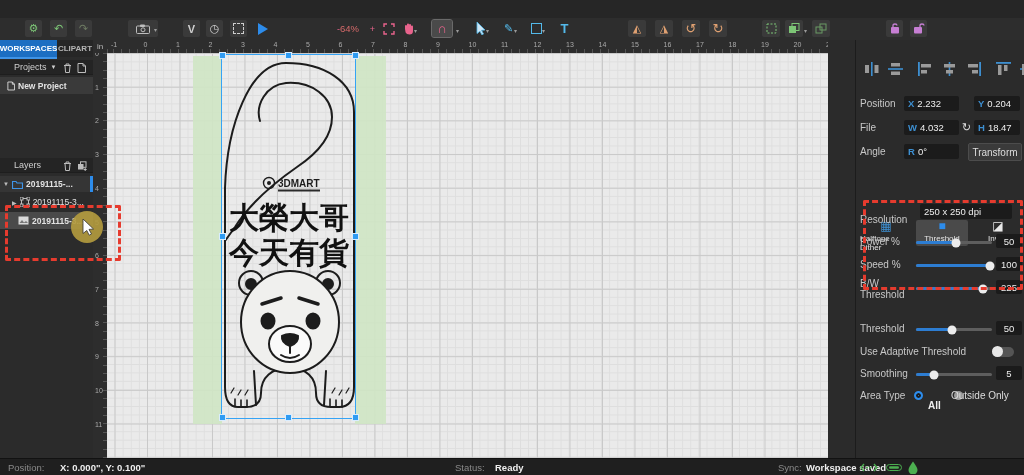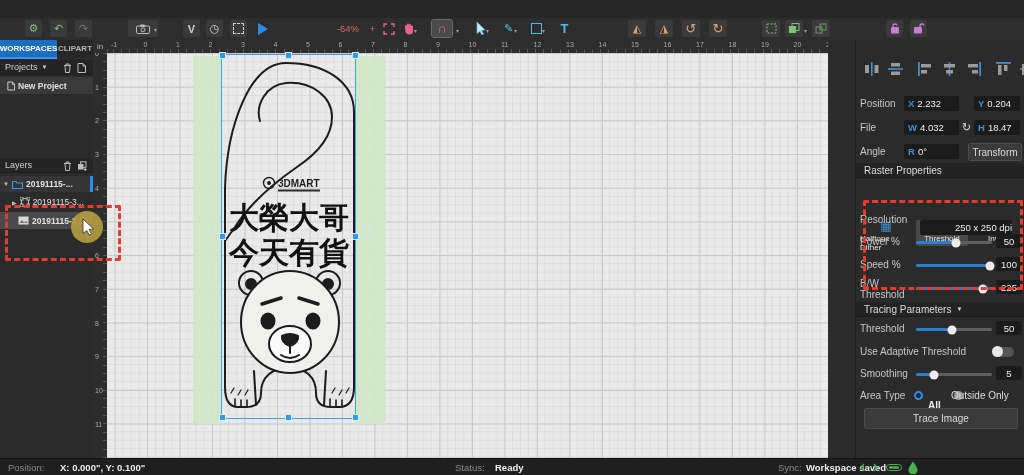--- a/index.html
+++ b/index.html
@@ -14,21 +14,21 @@
   .tbtn{position:absolute;top:2px;height:17px;min-width:17px;background:#3a3a3a;border-radius:2px;
         display:flex;align-items:center;justify-content:center;font-size:11px;color:#cfcfcf;}
   .tbtn.noback{background:transparent;}
   .tbtn.active{background:#4a4a4a;outline:1px solid #6a6a6a;}
   .caret{position:absolute;top:7px;font-size:6px;color:#9a9a9a;}
   .grn{color:#7dc576;} .pnk{color:#e8638c;} .blu{color:#53b9ea;} .org{color:#dfa071;}
   
   #sidebar{left:0;top:40px;width:93px;height:418px;background:#2b2b2b;border-right:1px solid #1c1c1c;}
   .tab{position:absolute;top:0;height:17px;font-size:8px;font-weight:bold;display:flex;align-items:center;justify-content:center;}
   .panelhead{position:absolute;left:0;width:93px;height:15px;background:#242424;font-size:9px;color:#cfcfcf;
-             display:flex;align-items:center;padding-left:5px;box-sizing:border-box;border-bottom:1px solid #1e1e1e;}
+             display:flex;align-items:center;padding-left:14px;box-sizing:border-box;border-bottom:1px solid #1e1e1e;}
   .row{position:absolute;left:0;width:93px;height:16px;font-size:8.5px;color:#e2e2e2;display:flex;align-items:center;gap:3px;box-sizing:border-box;}
   .hicon{position:absolute;top:2px;}
   
   #corner{left:93px;top:40px;width:14px;height:13px;background:#2d2d2d;font-size:8px;color:#bbb;
           display:flex;align-items:center;justify-content:center;border-bottom:1px solid #1c1c1c;}
   #hruler{left:107px;top:40px;width:721px;height:13px;background:#2d2d2d;border-bottom:1px solid #1c1c1c;overflow:hidden;
      background-image:repeating-linear-gradient(90deg,#555 0,#555 1px,transparent 1px,transparent 8.12px);
      background-position:6px 9px;background-repeat:repeat-x;background-size:721px 4px;}
   #vruler{left:93px;top:53px;width:14px;height:405px;background:#2d2d2d;border-right:1px solid #1c1c1c;overflow:hidden;
      background-image:repeating-linear-gradient(180deg,#555 0,#555 1px,transparent 1px,transparent 8.42px);
@@ -358,39 +358,36 @@
         <span>18.47</span>
     </div>
 
     <span class="plabel" style="top:106px">Angle</span>
     <div class="pinput" style="left:48px;top:104px;width:55px">
       <span class="pletter">R</span>
         <span>0°</span>
     </div>
     <div class="btn" style="left:112px;top:103px;width:52px;height:16px">Transform</div>
 
-    <div class="phead" style="top:123px">
-        <span>Raster Properties</span>
-      </div>
 
     <div class="mode" style="left:4px">
       <span class="mico" style="color:#3d8fd1">▦</span>
       <span>Halftone Dither</span>
     </div>
     <div class="mode" style="left:60px;background:#4a4a4a;border-radius:2px">
       <span class="mico" style="color:#2d8ceb">■</span>
       <span>Threshold</span>
     </div>
     <div class="mode" style="left:116px">
       <span class="mico" style="color:#e8e8e8">◪</span>
       <span>Invert</span>
     </div>
 
     <span class="plabel" style="top:174px">Resolution</span>
-    <div class="pinput" style="left:64px;top:180px;width:92px;justify-content:flex-end">
+    <div class="pinput" style="left:64px;top:164px;width:92px;justify-content:flex-start">
       <span>250 x 250 dpi</span>
     </div>
 
     <span class="plabel" style="top:196px">Power %</span>
     <div class="track" style="left: 60px; top: 201px; width: 76px; --p: 52%;">
         <div class="fill"></div>
         <div class="knob"></div>
       </div>
     <div class="valbox" style="left:140px;top:194px">50</div>
 
@@ -401,24 +398,20 @@
       </div>
     <div class="valbox" style="left:140px;top:217px">100</div>
 
     <span class="plabel" style="top:238px;width:46px;line-height:1.1">B/W Threshold</span>
     <div class="track" style="left: 60px; top: 247px; width: 76px; --p: 88%;">
         <div class="fill"></div>
         <div class="knob"></div>
       </div>
     <div class="valbox" style="left:140px;top:240px">225</div>
 
-    <div class="phead" style="top:262px">
-      <span>Tracing Parameters</span>
-      <span style="font-size:6px;margin-left:5px">▼</span>
-    </div>
 
     <span class="plabel" style="top:283px">Threshold</span>
     <div class="track" style="left: 60px; top: 288px; width: 76px; --p: 48%;">
         <div class="fill"></div>
         <div class="knob"></div>
       </div>
     <div class="valbox" style="left:140px;top:281px">50</div>
 
     <span class="plabel" style="top:306px">Use Adaptive Threshold</span>
     <div class="toggle" style="left:136px;top:307px">
@@ -431,21 +424,20 @@
         <div class="knob"></div>
       </div>
     <div class="valbox" style="left:140px;top:326px">5</div>
 
     <span class="plabel" style="top:350px">Area Type</span>
     <div class="radio" style="left:58px;top:351px;border:2px solid #2d8ceb;background:#2d8ceb;box-shadow:inset 0 0 0 2px #1b1b1b"></div>
     <span class="abs" style="left:72px;top:360px;color:#eee;font-weight:bold">All</span>
     <div class="radio" style="left:98px;top:351px;background:#9a9a9a"></div>
     <span class="abs" style="left:95px;top:350px;color:#ddd">Outside Only</span>
 
-    <div class="btn" style="left:8px;top:368px;width:152px;height:19px">Trace Image</div>
   </div>
 
   <div class="redbox" style="left:5px;top:205px;width:110px;height:50px"></div>
   <div class="redbox" style="left:863px;top:200px;width:154px;height:84px"></div>
   <div id="clickmark" style="left:71px;top:211px">
     <svg style="position:absolute;left:11px;top:8px" width="13" height="17" viewBox="0 0 13 17">
       <path d="M1 0 L11.5 10 L7 10.4 L9.5 15 L7.2 16.2 L4.8 11.5 L1 14.5 Z" fill="#fff" stroke="#333" stroke-width="0.8"></path>
     </svg>
   </div>
 

